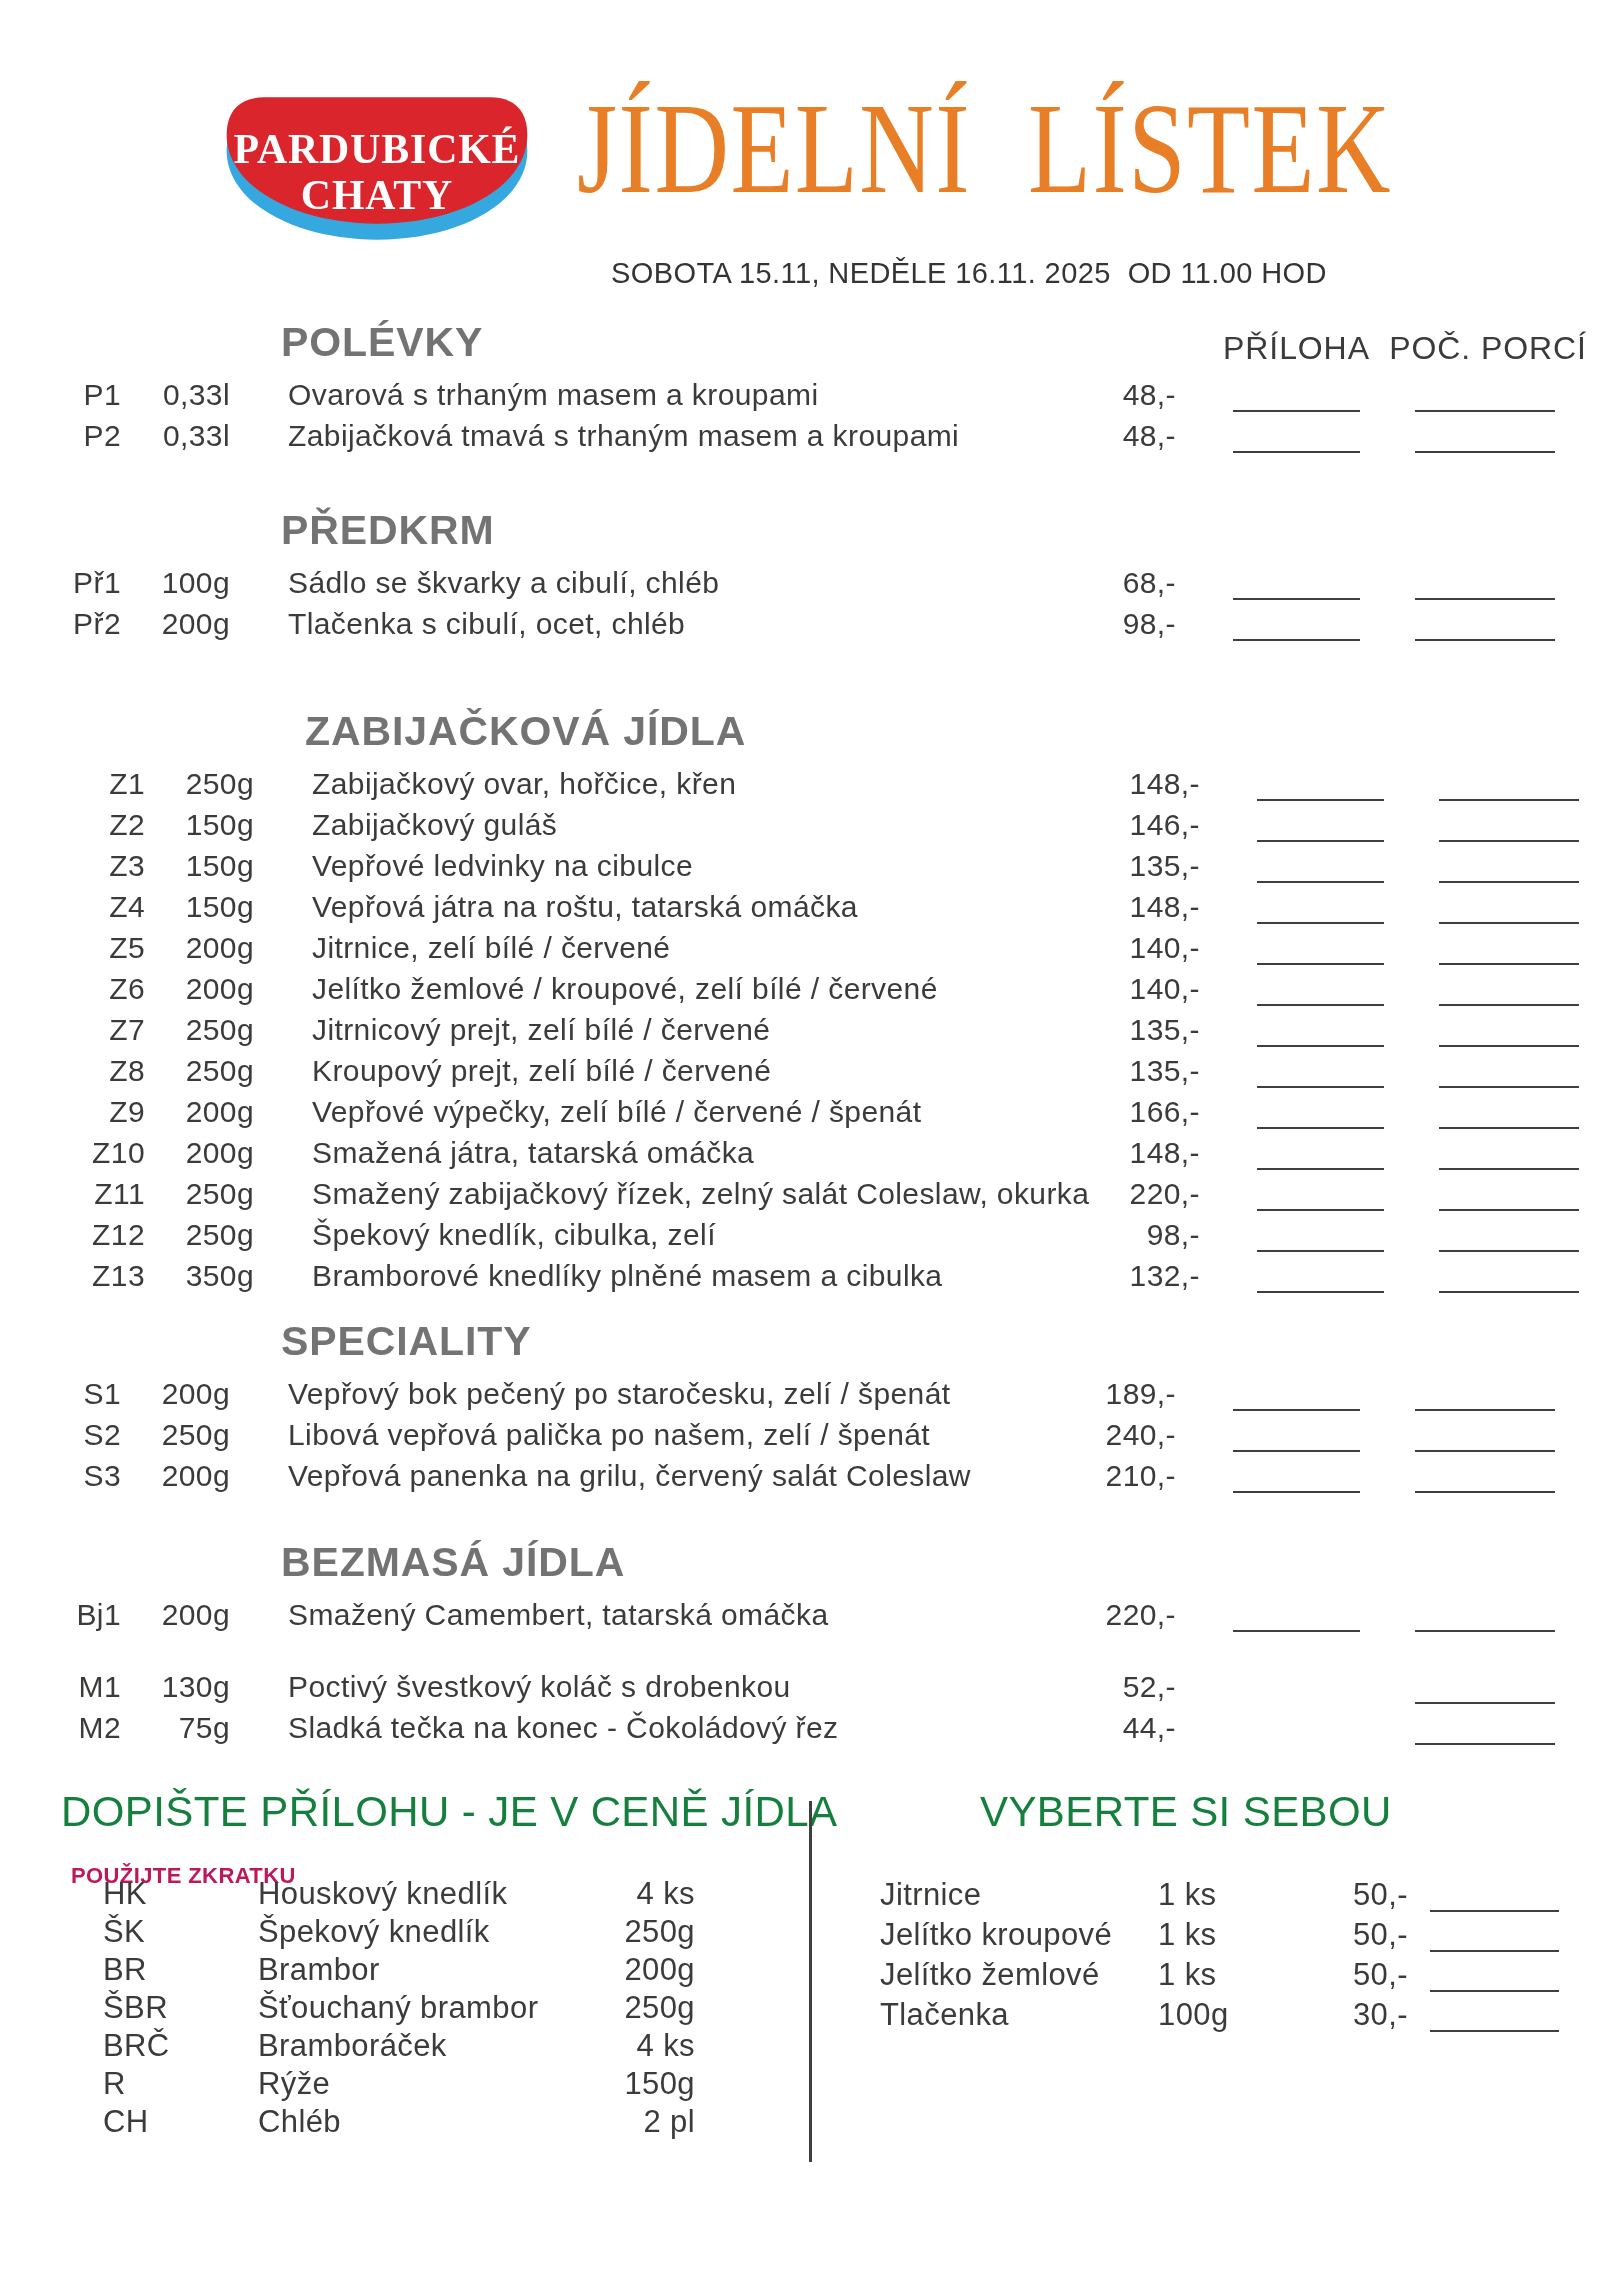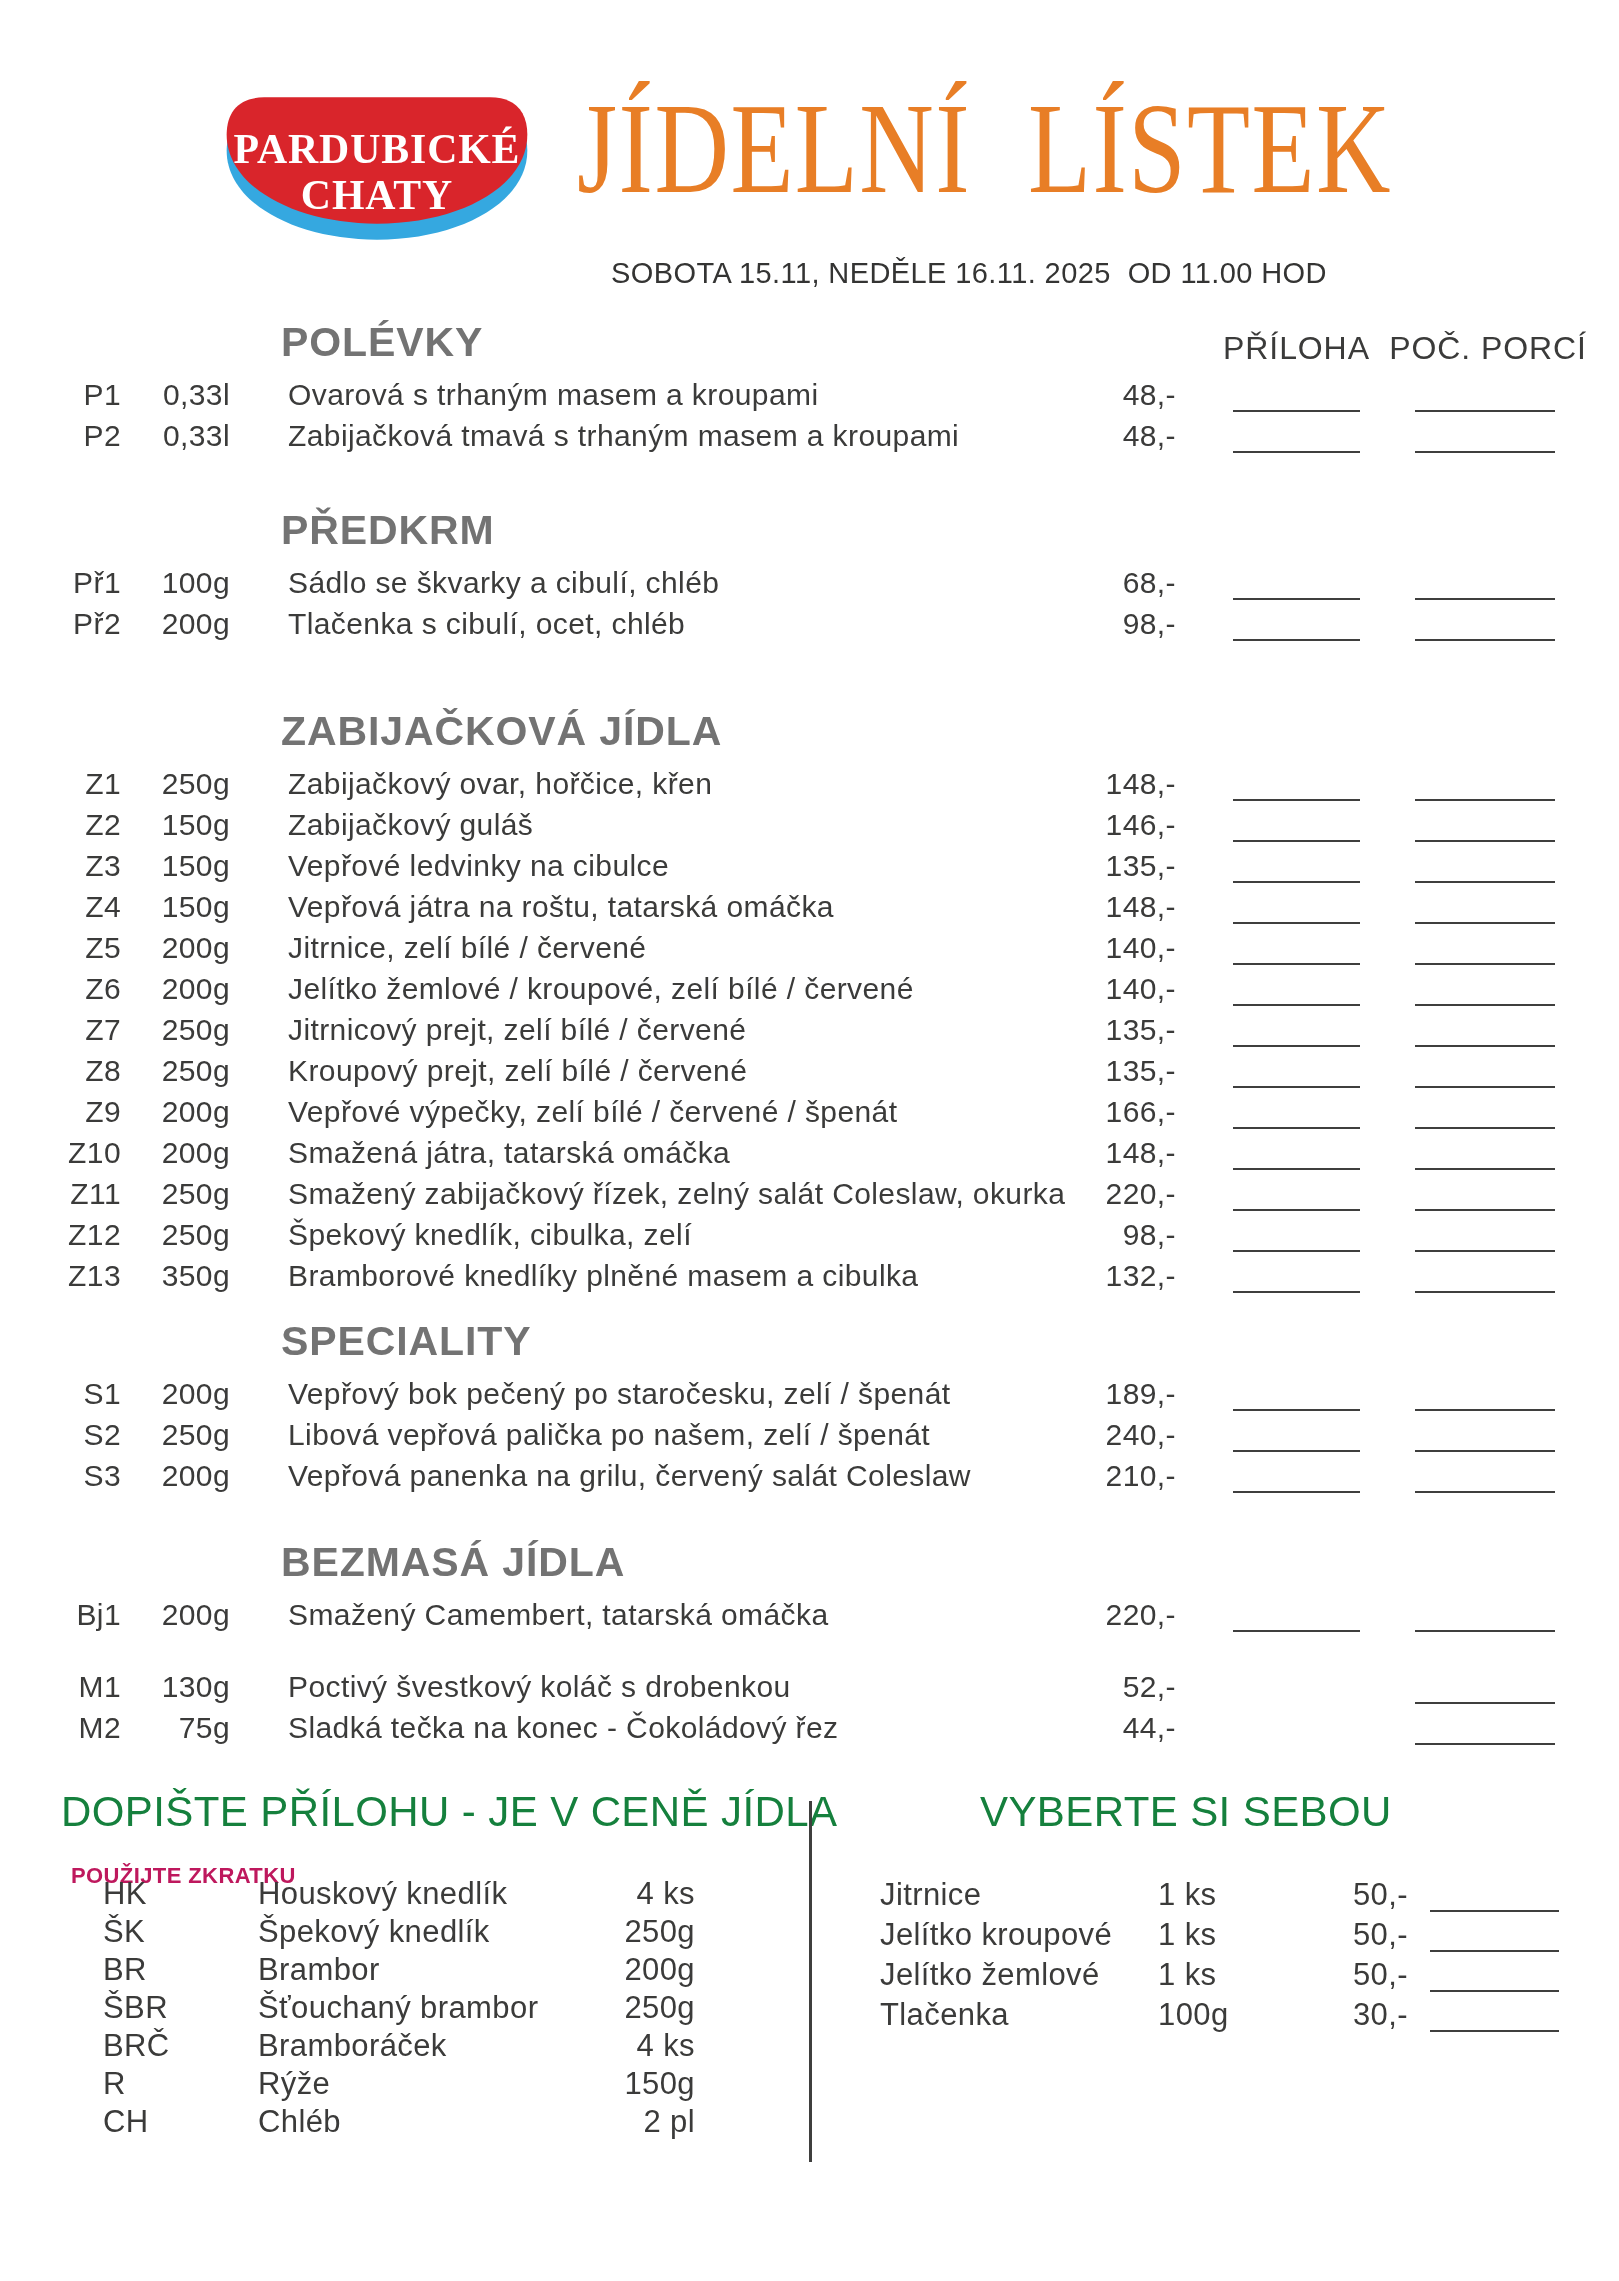--- a/index.html
+++ b/index.html
@@ -13,21 +13,21 @@
          line-height:1.1;color:#E87E26;white-space:nowrap;word-spacing:37px;letter-spacing:1.8px;
          transform:scaleX(0.80);transform-origin:left top;}
   .subtitle{position:absolute;left:577px;top:257px;width:784px;text-align:center;font-size:29px;
             color:#343433;letter-spacing:0.4px;white-space:pre;}
 
   
   .menu{padding-top:319px;}
   .menu-section{position:relative;}
   .sec-h{margin:0 0 9px 281px;font-size:41px;font-weight:bold;color:#737373;letter-spacing:0.9px;
          line-height:46px;height:46px;white-space:nowrap;}
-  .sec1{margin-top:51px;} .sec2{margin-top:64px;} .sec3{margin-top:22px;}
+  .sec1{margin-top:51px;} .sec2{margin-top:64px;margin-left:24px;} .sec3{margin-top:22px;}
   .sec4{margin-top:43px;} .sec5{margin-top:31px;}
   .col-h{position:absolute;top:10.7px;font-size:32px;color:#3b3b3a;letter-spacing:0.9px;text-align:center;}
   .col-h.a{left:1205px;width:183px;}
   .col-h.b{left:1388px;width:200px;}
 
   .mrow{position:relative;height:41px;font-size:30px;line-height:41px;letter-spacing:0.4px;}
   .code{position:absolute;left:27px;width:94px;text-align:right;}
   .qty{position:absolute;left:125px;width:105px;text-align:right;}
   .nm{position:absolute;left:288px;white-space:nowrap;}
   .price{position:absolute;left:1016px;width:160px;text-align:right;}

